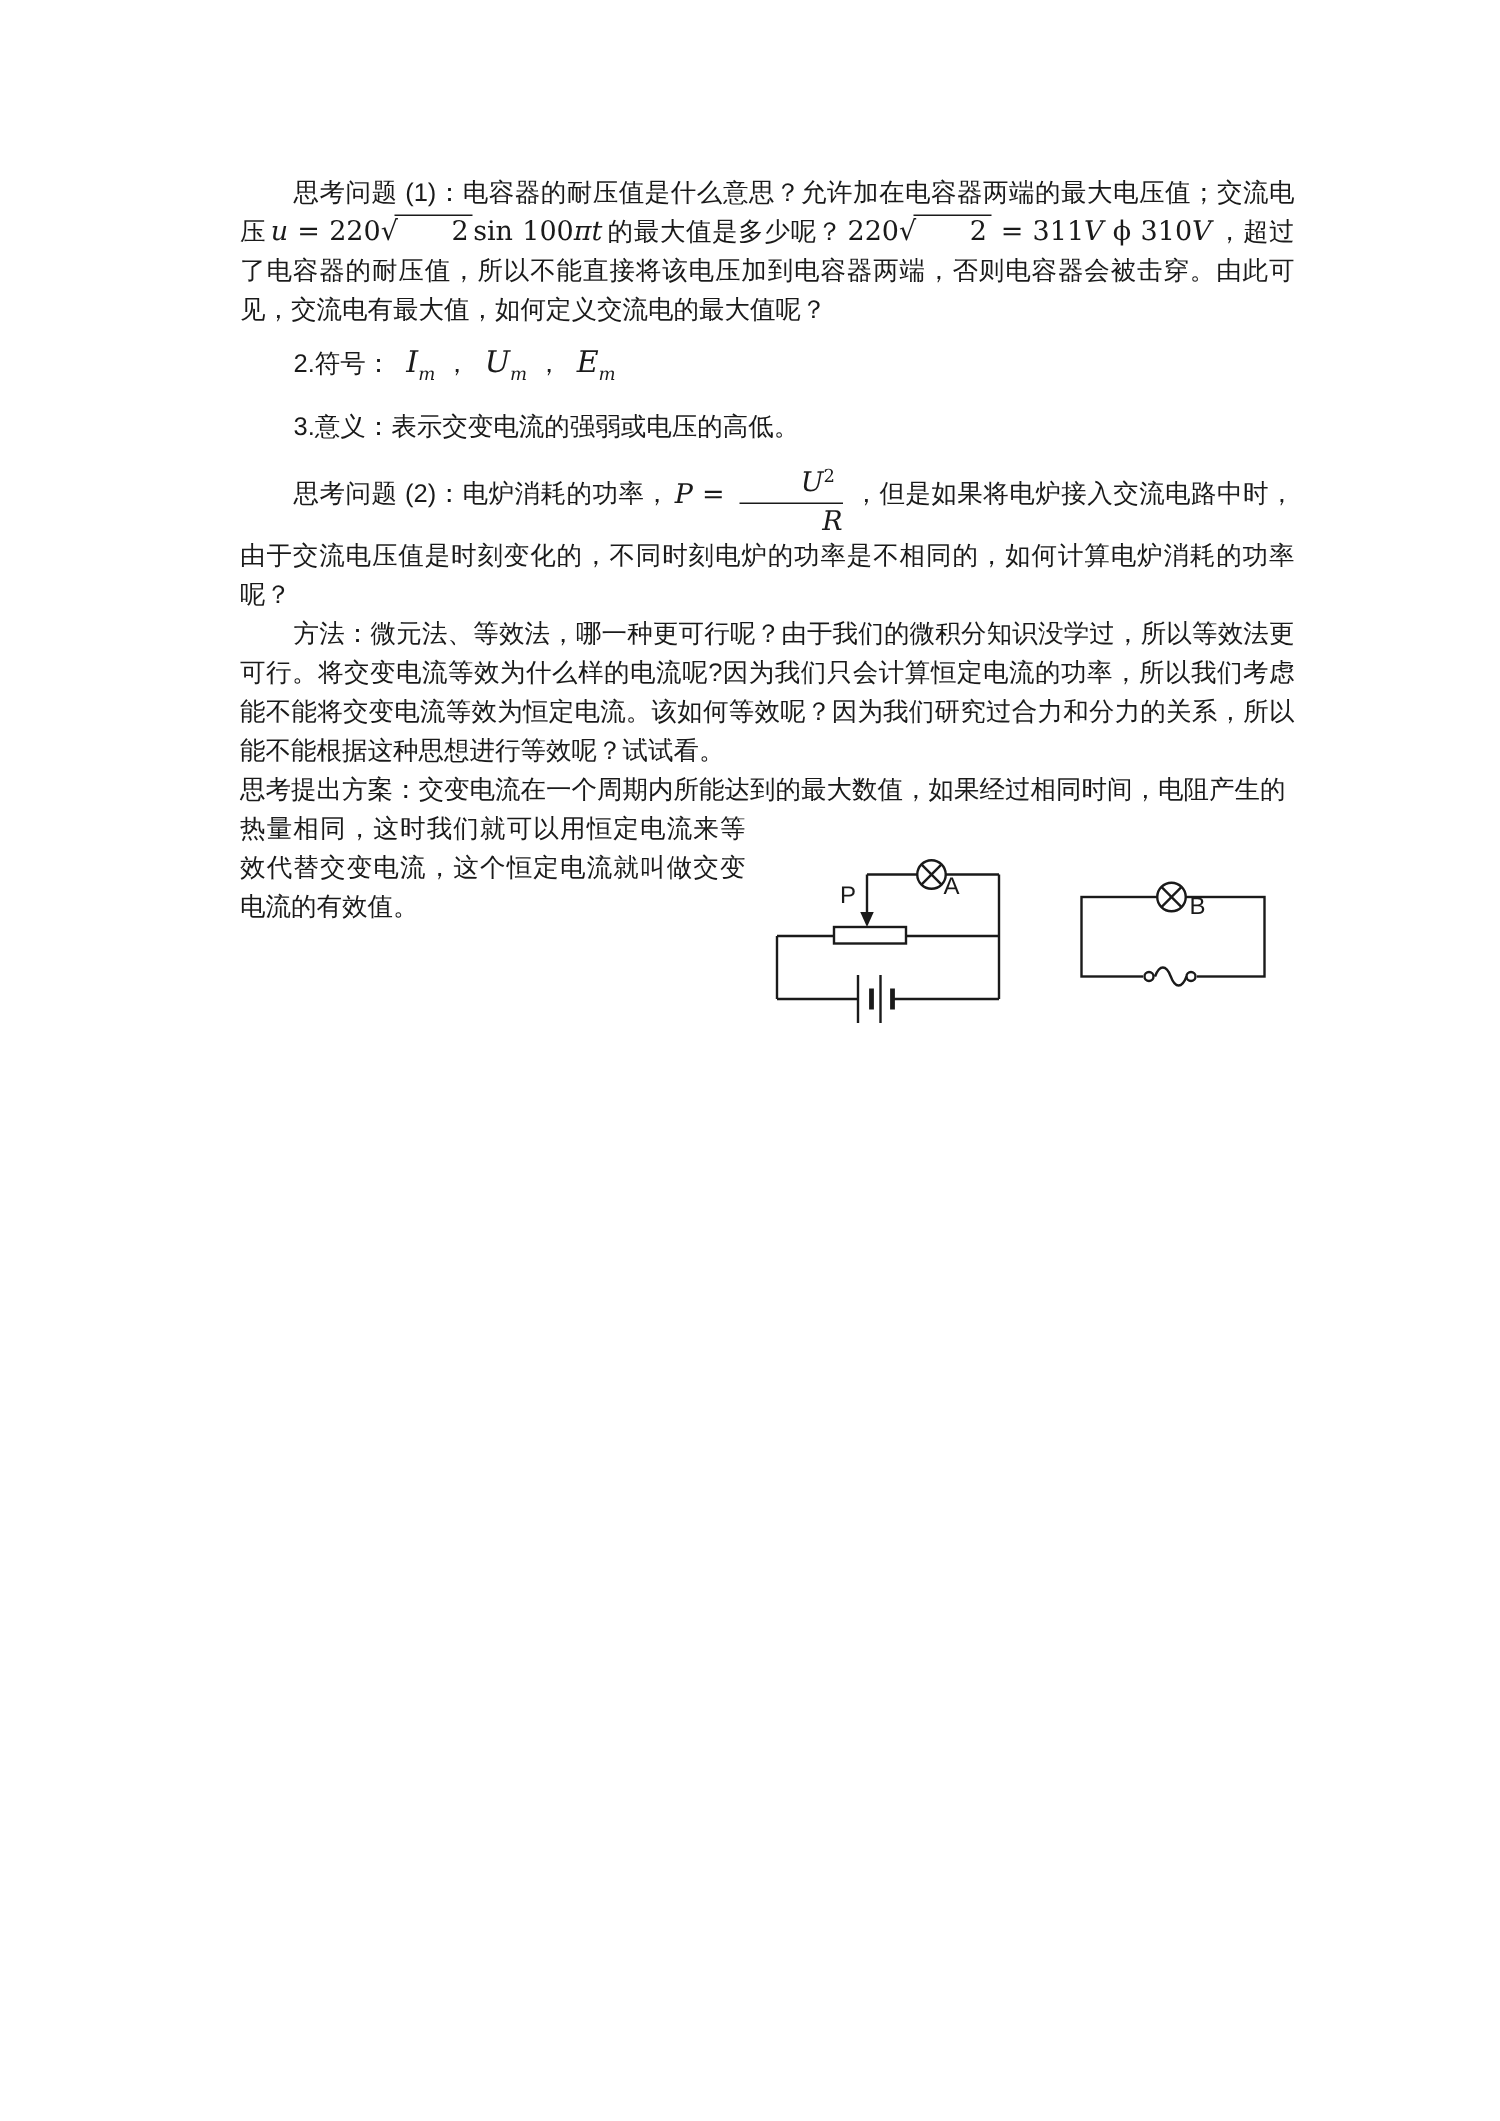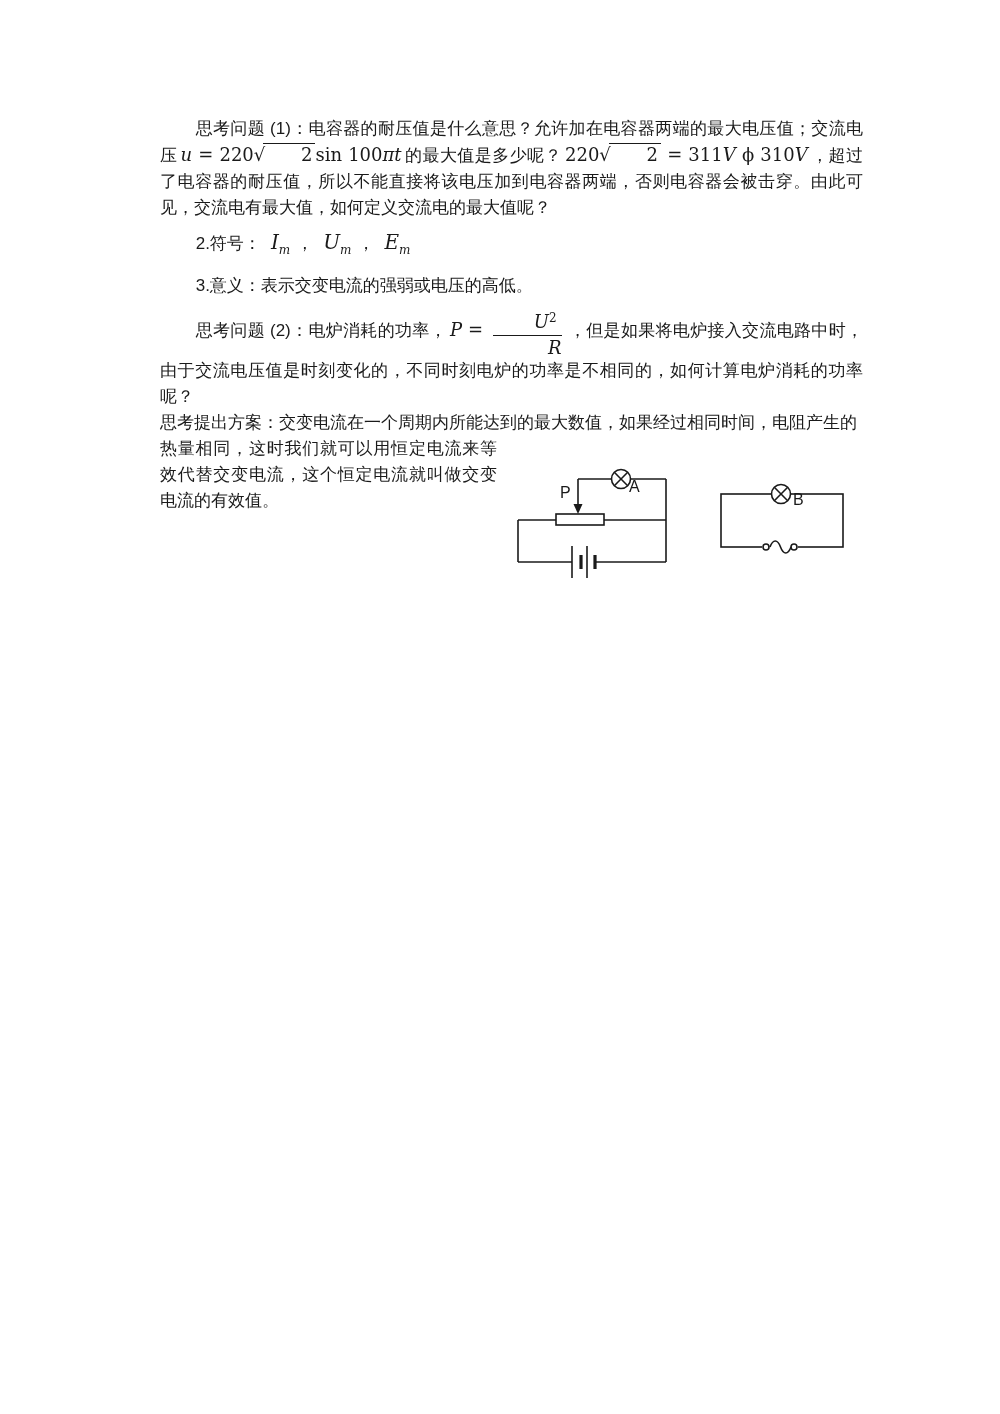--- a/index.html
+++ b/index.html
@@ -42,20 +42,21 @@
 
 
 
   <p class="indent symline"><span>2.符号：</span><span class="math"><span class="mi">I</span><span class="msub">m</span></span><span class="sep">，</span><span class="math"><span class="mi">U</span><span class="msub">m</span></span><span class="sep">，</span><span class="math"><span class="mi">E</span><span class="msub">m</span></span></p>
 
   <p class="indent">3.意义：表示交变电流的强弱或电压的高低。</p>
 
 
   <p class="indent p2"><span>思考问题 (2)：电炉消耗的功率，</span><span class="math"><span class="mi">P</span><span class="mn"> = </span><span class="mfrac"><span class="num"><span class="mi">U</span><sup>2</sup></span><span class="den mi">R</span></span></span><span>，但是如果将电炉接入交流电路中时，由于交流电压值是时刻变化的，不同时刻电炉的功率是不相同的，如何计算电炉消耗的功率呢？</span></p>
 
+  <p class="indent">方法：微元法、等效法，哪一种更可行呢？由于我们的微积分知识没学过，所以等效法更可行。将交变电流等效为什么样的电流呢?因为我们只会计算恒定电流的功率，所以我们考虑能不能将交变电流等效为恒定电流。该如何等效呢？因为我们研究过合力和分力的关系，所以能不能根据这种思想进行等效呢？试试看。</p>
 
   <p>思考提出方案：交变电流在一个周期内所能达到的最大数值，如果经过相同时间，电阻产生的</p>
 
   <div class="clearfix">
     <span class="fig">
       <svg viewBox="0 0 360 140" width="360" height="140">
         <g stroke="#1a1a1a" stroke-width="1.6" fill="none">
           <line x1="75" y1="27" x2="163" y2="27"></line>
           <line x1="163" y1="27" x2="163" y2="110"></line>
           <line x1="15" y1="68" x2="163" y2="68"></line>

